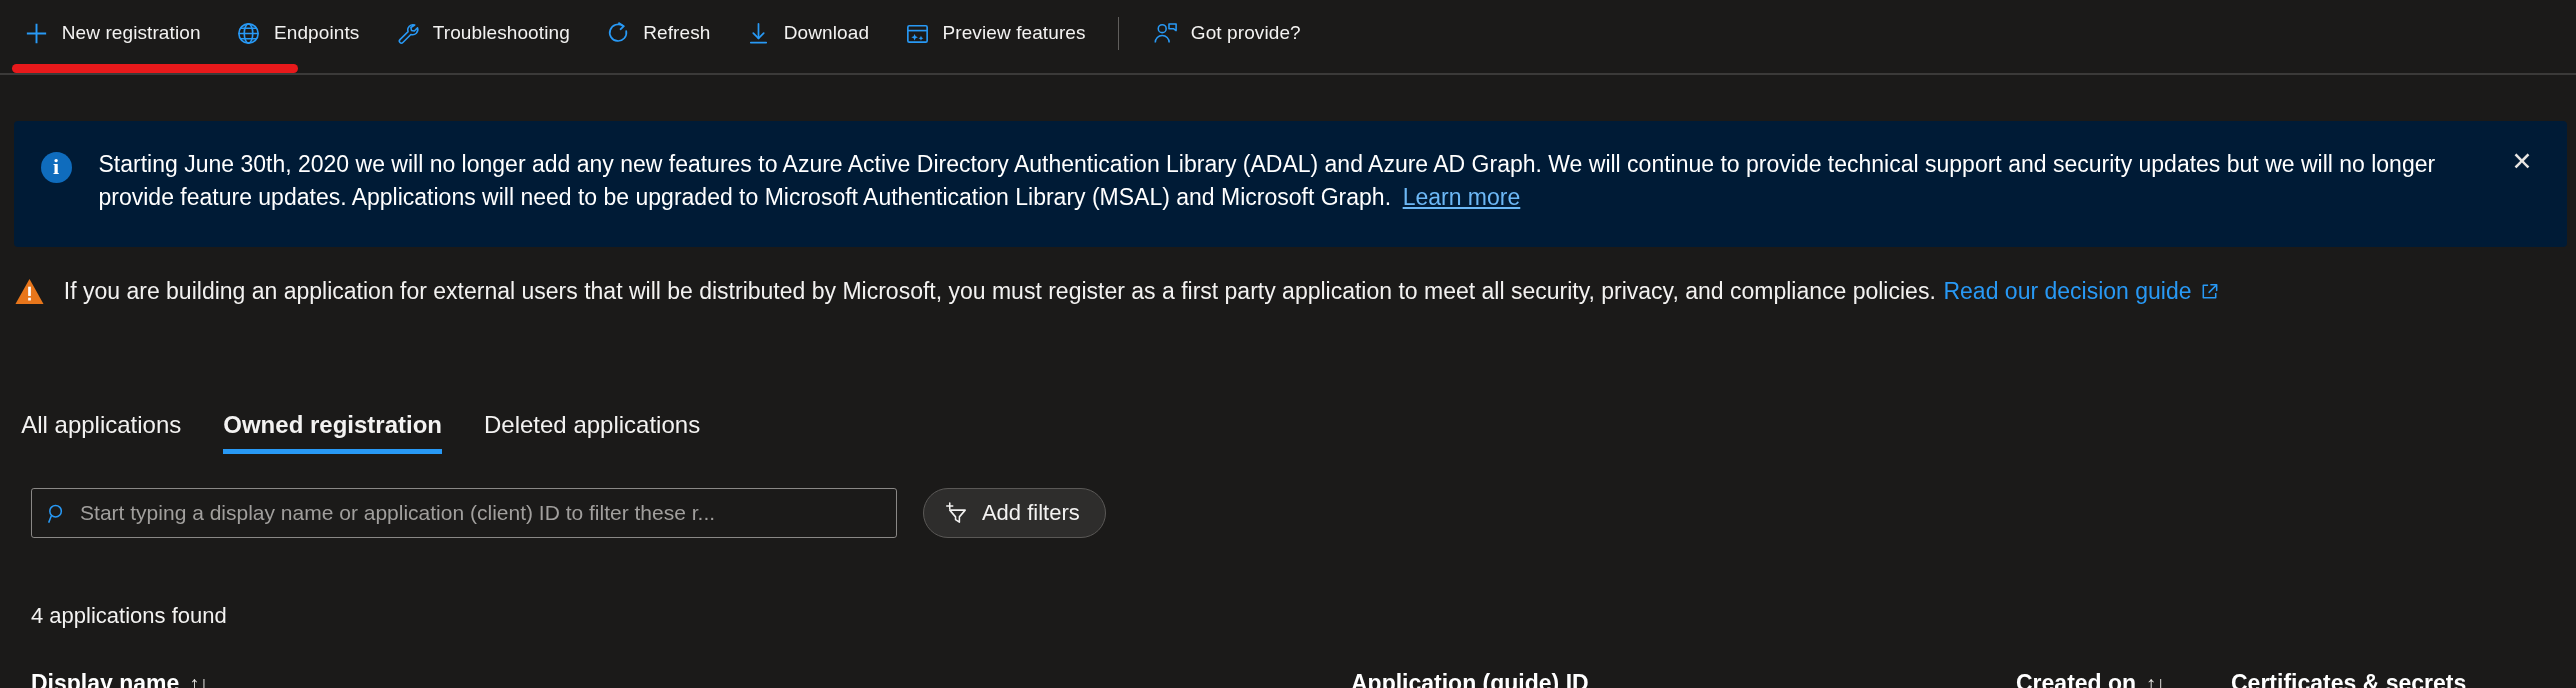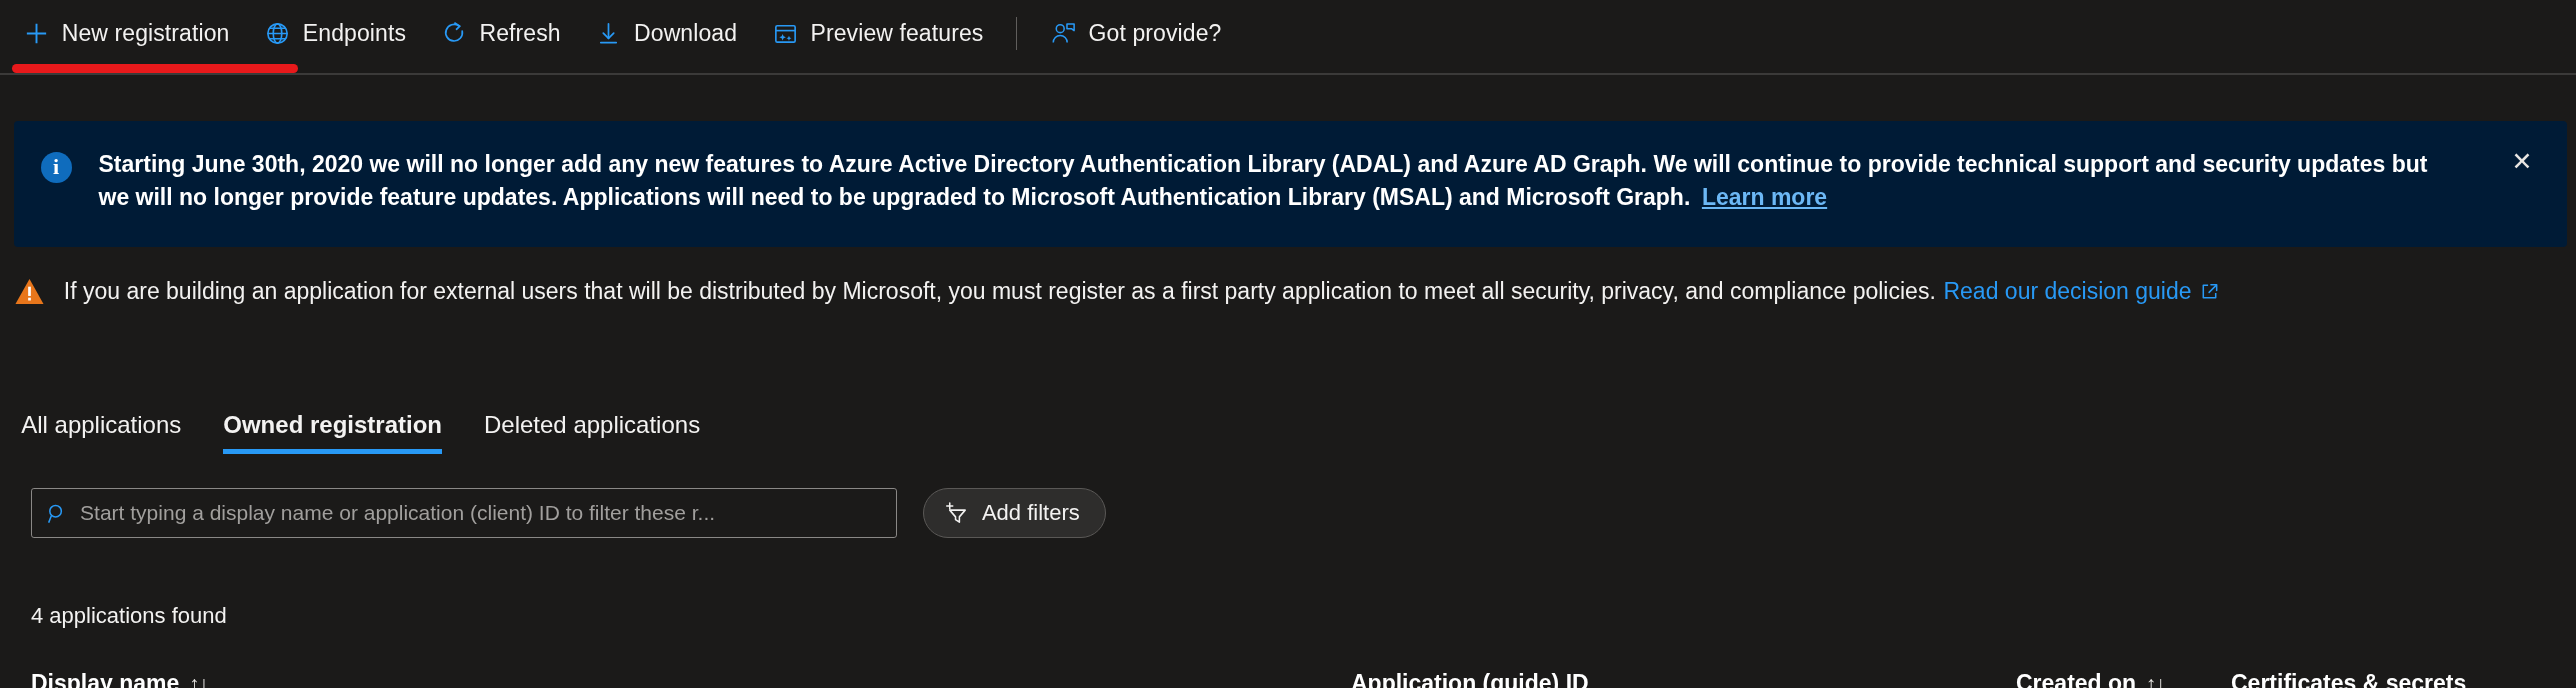--- a/index.html
+++ b/index.html
@@ -28,21 +28,21 @@
     align-items: center;
     gap: 11.6px;
     height: 50px;
     padding: 0 17.4px;
     cursor: pointer;
     white-space: nowrap;
   }
   .cmd-btn:first-child { padding-left: 9.6px; }
 
   .cmd-label {
-    font-size: 23px;
+    font-size: 19px;
     color: #f3f2f1;
     letter-spacing: 0.1px;
   }
 
   .cmd-icon {
     width: 27px;
     height: 27px;
     flex: 0 0 27px;
     display: block;
   }
@@ -112,21 +112,20 @@
     line-height: 1;
   }
 
   #adal-banner .banner-text {
     flex: 1 1 auto;
     font-size: 23px;
     line-height: 1.42;
     color: #ffffff;
     padding-right: 58px;
     max-width: 2402px;
-    font-weight: bold;
   }
 
   .banner-link {
     color: #6cb8f6;
     text-decoration: underline;
     cursor: pointer;
     margin-left: 11.6px;
   }
 
   #banner-close {
@@ -337,20 +336,26 @@
 
   <div class="cmd-btn">
     <svg class="cmd-icon" viewBox="0 0 28 28">
       <circle cx="14" cy="14" r="10" stroke="#2899f5" stroke-width="1.7" fill="none"></circle>
       <ellipse cx="14" cy="14" rx="4.4" ry="10" stroke="#2899f5" stroke-width="1.7" fill="none"></ellipse>
       <path d="M4 14 H24 M5.6 8.6 H22.4 M5.6 19.4 H22.4" stroke="#2899f5" stroke-width="1.5" fill="none"></path>
     </svg>
     <span class="cmd-label">Endpoints</span>
   </div>
 
+  <div class="cmd-btn">
+    <svg class="cmd-icon" viewBox="0 0 28 28">
+      <path d="M21.5 5.2a5.4 5.4 0 0 0-6.9 6.9L6.2 20.4a2.1 2.1 0 1 0 3 3l8.3-8.4a5.4 5.4 0 0 0 6.9-6.9l-3.3 3.3-3-.6-.6-3z" stroke="#2899f5" stroke-width="1.6" fill="none" stroke-linejoin="round"></path>
+    </svg>
+    <span class="cmd-label">Troubleshooting</span>
+  </div>
 
   <div class="cmd-btn">
     <svg class="cmd-icon" viewBox="0 0 28 28">
       <path d="M22 11.5a8.6 8.6 0 1 1-3.4-5.3" stroke="#2899f5" stroke-width="1.8" fill="none" stroke-linecap="round"></path>
       <path d="M14.4 3.2 L19.6 6.4 L16.1 9.6" stroke="#2899f5" stroke-width="1.8" fill="none" stroke-linecap="round" stroke-linejoin="round"></path>
     </svg>
     <span class="cmd-label">Refresh</span>
   </div>
 
   <div class="cmd-btn">

